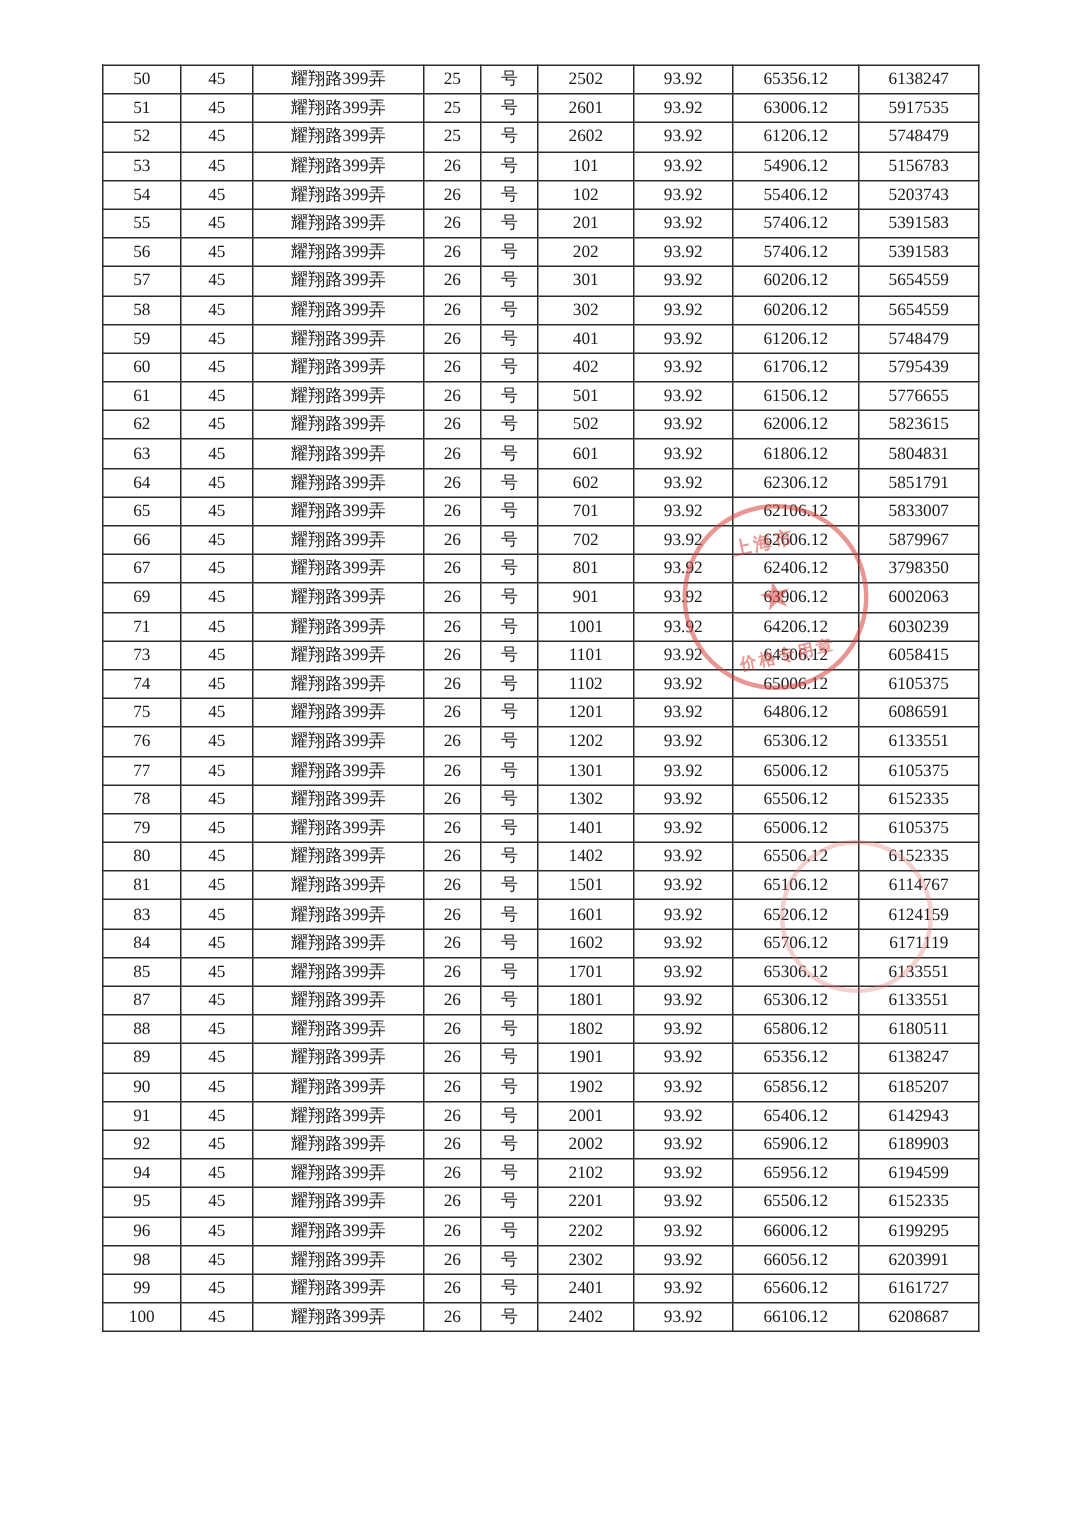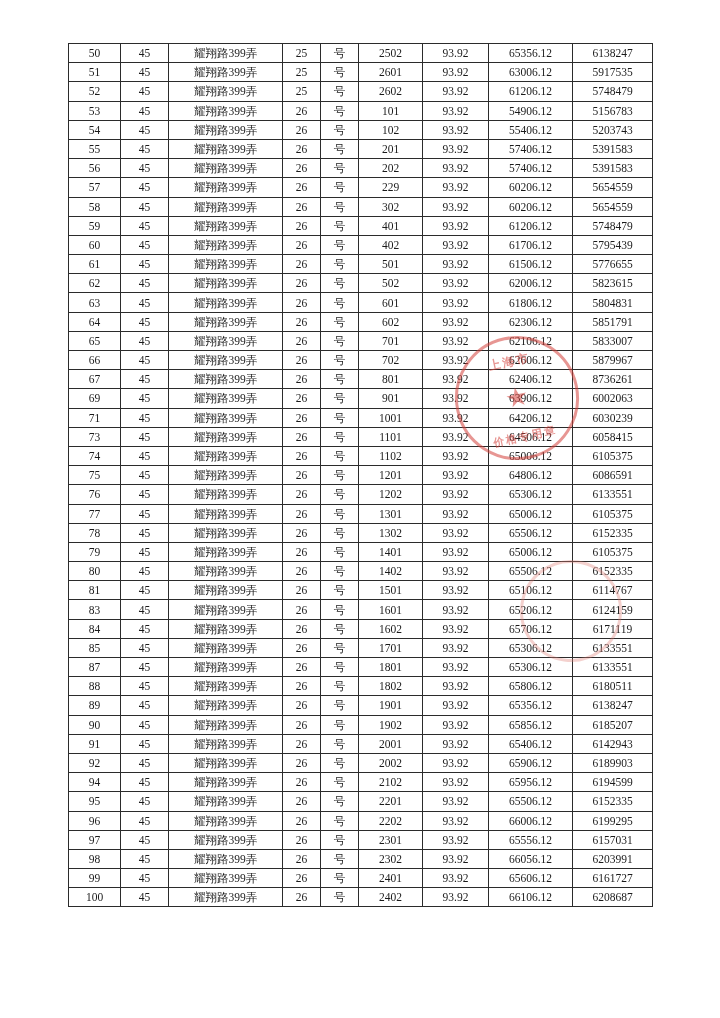--- a/index.html
+++ b/index.html
@@ -219,21 +219,21 @@
             <td class="num">93.92</td>
             <td class="num">57406.12</td>
             <td class="num">5391583</td>
           </tr>
           <tr>
             <td class="num">57</td>
             <td class="num">45</td>
             <td class="addr">耀翔路399弄</td>
             <td class="num">26</td>
             <td class="num">号</td>
-            <td class="num">229</td>
+            <td class="num">301</td>
             <td class="num">93.92</td>
             <td class="num">60206.12</td>
             <td class="num">5654559</td>
           </tr>
           <tr>
             <td class="num">58</td>
             <td class="num">45</td>
             <td class="addr">耀翔路399弄</td>
             <td class="num">26</td>
             <td class="num">号</td>
@@ -332,21 +332,21 @@
           </tr>
           <tr>
             <td class="num">67</td>
             <td class="num">45</td>
             <td class="addr">耀翔路399弄</td>
             <td class="num">26</td>
             <td class="num">号</td>
             <td class="num">801</td>
             <td class="num">93.92</td>
             <td class="num">62406.12</td>
-            <td class="num">8736261</td>
+            <td class="num">3798350</td>
           </tr>
           <tr>
             <td class="num">69</td>
             <td class="num">45</td>
             <td class="addr">耀翔路399弄</td>
             <td class="num">26</td>
             <td class="num">号</td>
             <td class="num">901</td>
             <td class="num">93.92</td>
             <td class="num">63906.12</td>
@@ -586,31 +586,20 @@
           <tr>
             <td class="num">96</td>
             <td class="num">45</td>
             <td class="addr">耀翔路399弄</td>
             <td class="num">26</td>
             <td class="num">号</td>
             <td class="num">2202</td>
             <td class="num">93.92</td>
             <td class="num">66006.12</td>
             <td class="num">6199295</td>
-          </tr>
-          <tr>
-            <td class="num">97</td>
-            <td class="num">45</td>
-            <td class="addr">耀翔路399弄</td>
-            <td class="num">26</td>
-            <td class="num">号</td>
-            <td class="num">2301</td>
-            <td class="num">93.92</td>
-            <td class="num">65556.12</td>
-            <td class="num">6157031</td>
           </tr>
           <tr>
             <td class="num">98</td>
             <td class="num">45</td>
             <td class="addr">耀翔路399弄</td>
             <td class="num">26</td>
             <td class="num">号</td>
             <td class="num">2302</td>
             <td class="num">93.92</td>
             <td class="num">66056.12</td>

